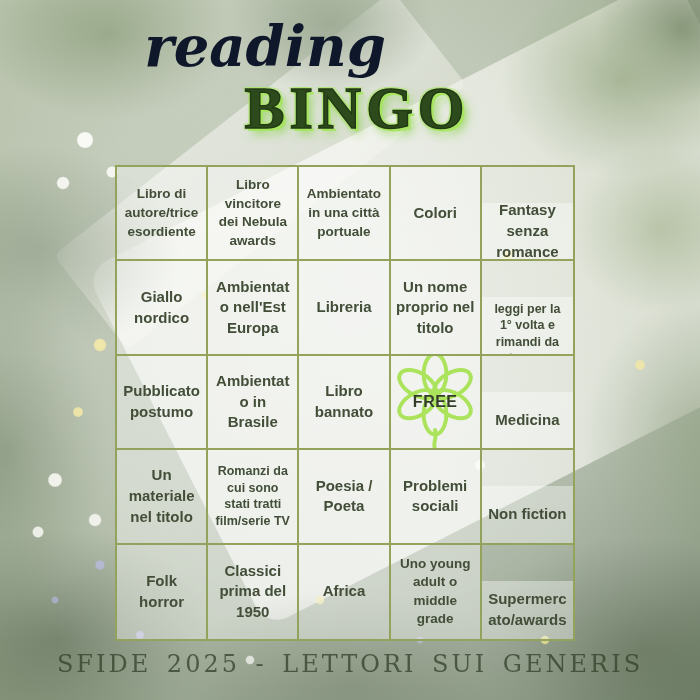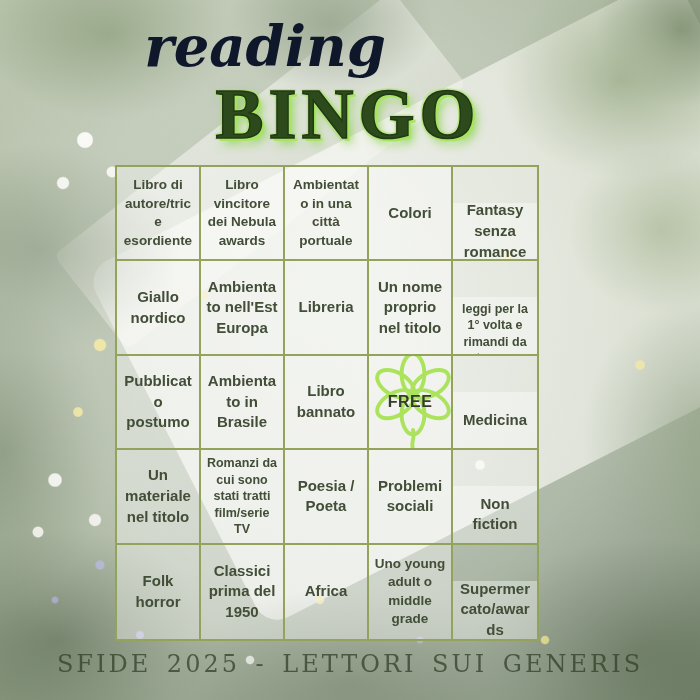--- a/index.html
+++ b/index.html
@@ -66,34 +66,34 @@
       rgba(255,255,255,.52) 0%, rgba(255,255,255,.40) 55%,
       rgba(255,255,255,.24) 82%, rgba(255,255,255,.12) 100%);
   }
   
   .title-script{
     position:absolute;top:16px;left:115px;width:300px;text-align:center;
     font-family:"DejaVu Serif",serif;font-style:italic;font-weight:700;
     font-size:56px;line-height:1.1;color:#0f172a;z-index:3;
   }
   .title-display{
-    position:absolute;top:78px;left:208px;width:280px;text-align:center;
+    position:absolute;top:78px;left:217px;width:280px;text-align:center;
     font-family:"Liberation Serif",serif;font-weight:700;
-    font-size:72px;line-height:1.0;letter-spacing:5px;color:#2c4a1c;
+    font-size:60px;line-height:1.0;letter-spacing:5px;color:#2c4a1c;
     -webkit-text-stroke:1.5px #223a13;z-index:3;
     text-shadow:
       3px 3px 0 rgba(166,229,95,.95),
       -2px -2px 0 rgba(166,229,95,.5),
       2px -2px 0 rgba(166,229,95,.45),
       -2px 2px 0 rgba(166,229,95,.45),
       5px 6px 10px rgba(140,210,80,.85);
   }
   
   .grid{
-    position:absolute;left:115px;top:165px;width:424px;height:476px;
+    position:absolute;left:115px;top:165px;width:460px;height:476px;
     display:grid;grid-template-columns:repeat(5,1fr);grid-template-rows:repeat(5,1fr);
     border:2px solid #93a35b;box-sizing:border-box;z-index:2;
   }
   .cell{
     border-right:2px solid #93a35b;border-bottom:2px solid #93a35b;
     box-sizing:border-box;background:rgba(255,255,254,.38);
     display:flex;align-items:center;justify-content:center;
     text-align:center;padding:3px 5px;position:relative;overflow:hidden;
   }
   .cell:nth-child(5n){border-right:none;margin-top:36px;}

